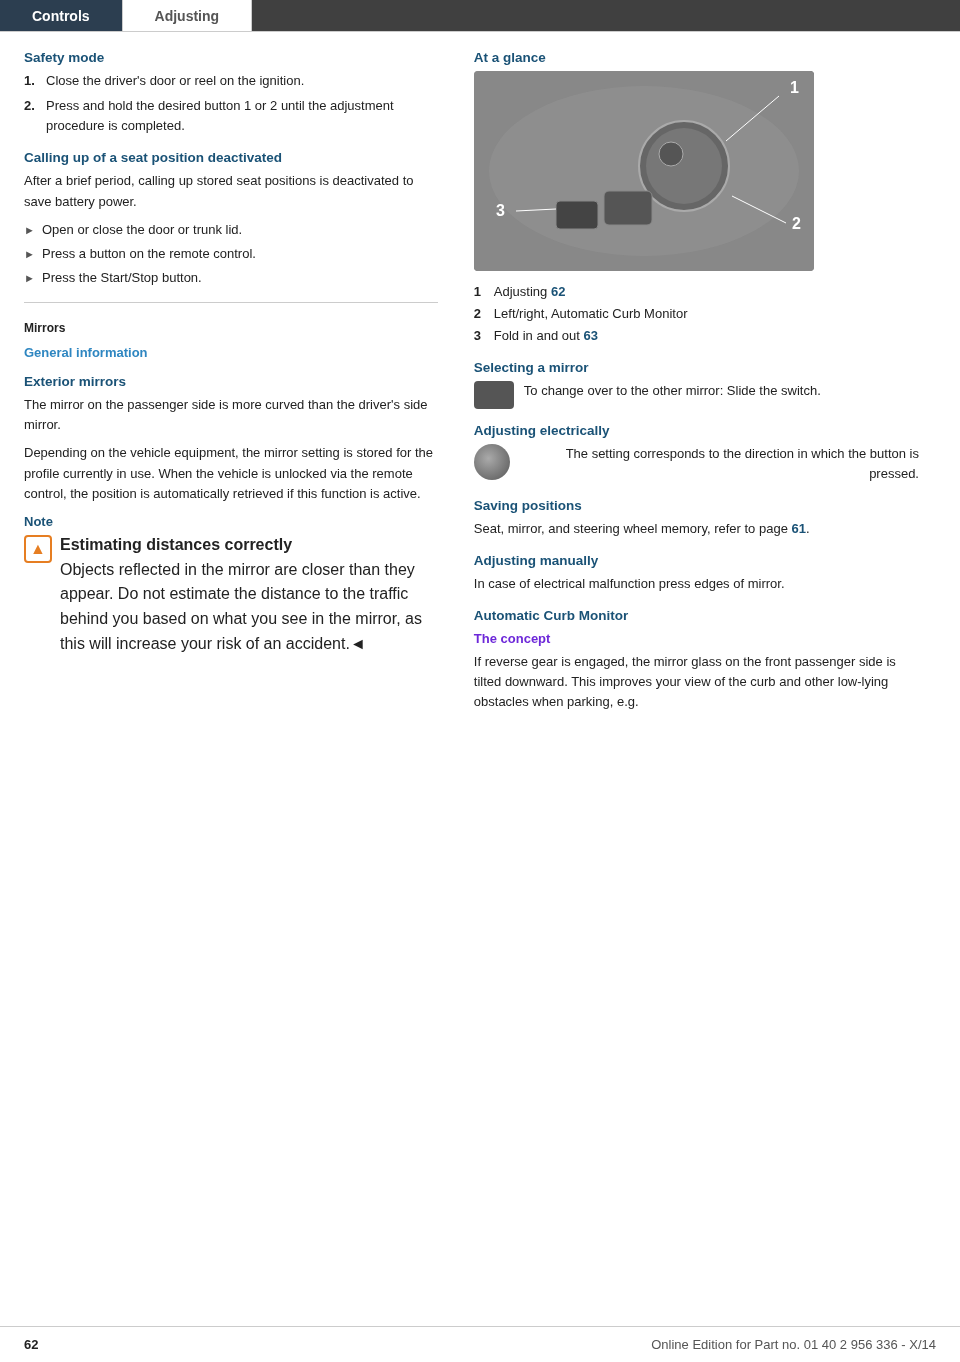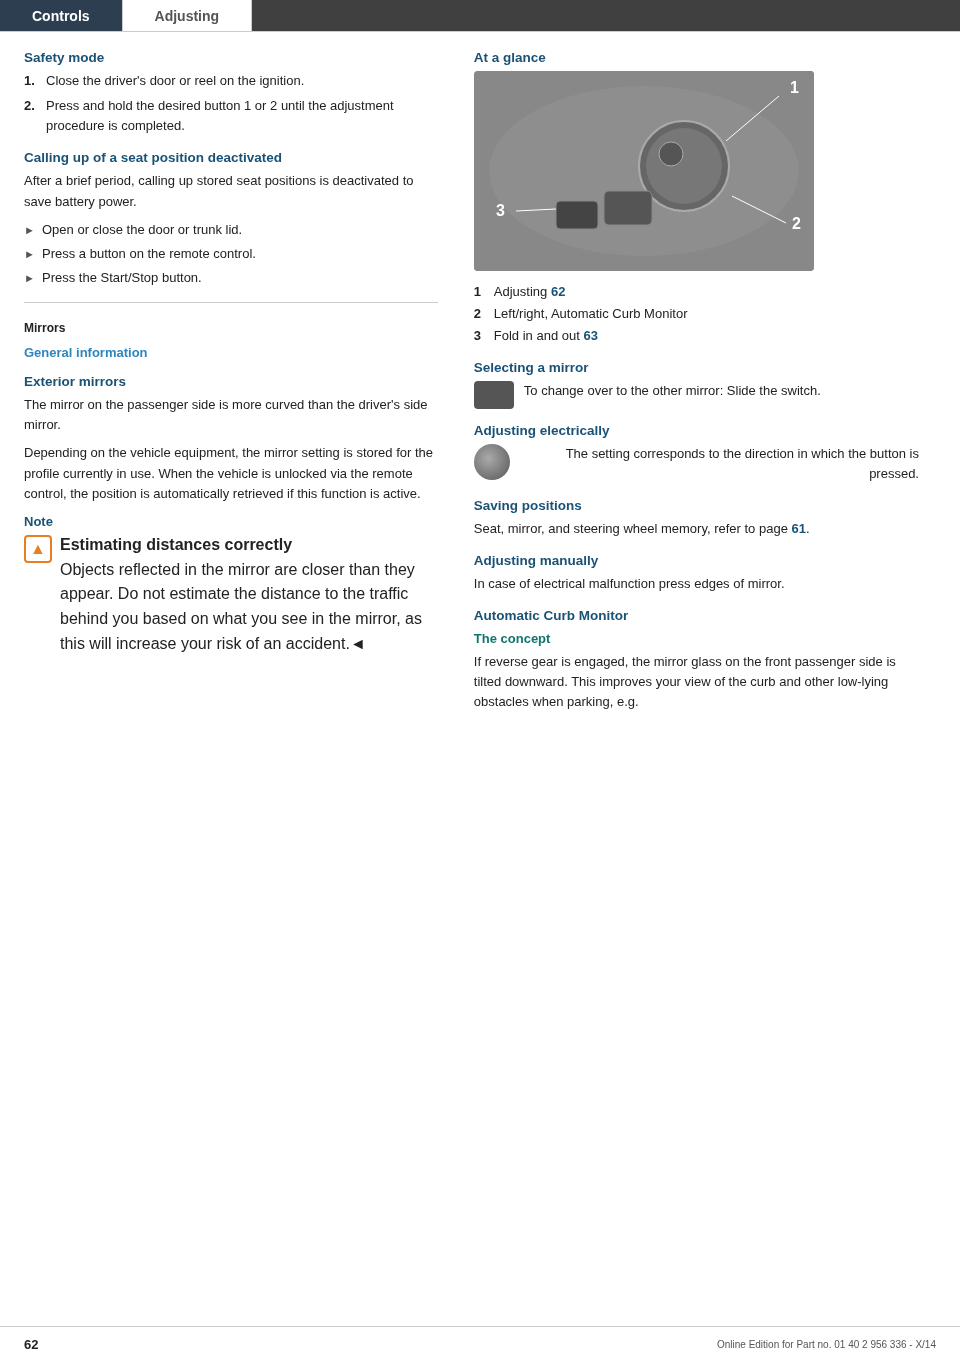--- a/index.html
+++ b/index.html
@@ -250,21 +250,21 @@
       justify-content: space-between;
       padding: 0 24px;
       border-top: 1px solid #ccc;
     }
     .footer-page {
       font-size: 13px;
       font-weight: bold;
       color: #222;
     }
     .footer-info {
-      font-size: 10px;
+      font-size: 13px;
       color: #555;
     }
 
     .link-blue {
       color: #1a5276;
       font-weight: bold;
     }
   </style>
 </head>
 <body>
@@ -403,21 +403,21 @@
     <p class="body-text">
       <span>Seat, mirror, and steering wheel memory, refer to page</span>&nbsp;<span class="link-blue">61</span><span>.</span>
     </p>
 
     <div class="section-title-blue">Adjusting manually</div>
 
     <p class="body-text">In case of electrical malfunction press edges of mirror.</p>
 
     <div class="section-title-blue">Automatic Curb Monitor</div>
 
-    <div class="section-title-blue" style="color:#0f766e; font-size:13px; margin-top:8px;">The concept</div>
+    <div class="section-title-blue" style="color:#6d28d9; font-size:13px; margin-top:8px;">The concept</div>
 
     <p class="body-text">If reverse gear is engaged, the mirror glass on the front passenger side is tilted downward. This improves your view of the curb and other low-lying obstacles when parking, e.g.</p>
 
   </div>
 
 </div>
 
 <div class="footer">
   <span class="footer-page">62</span>
   <span class="footer-info">Online Edition for Part no. 01 40 2 956 336 - X/14</span>

